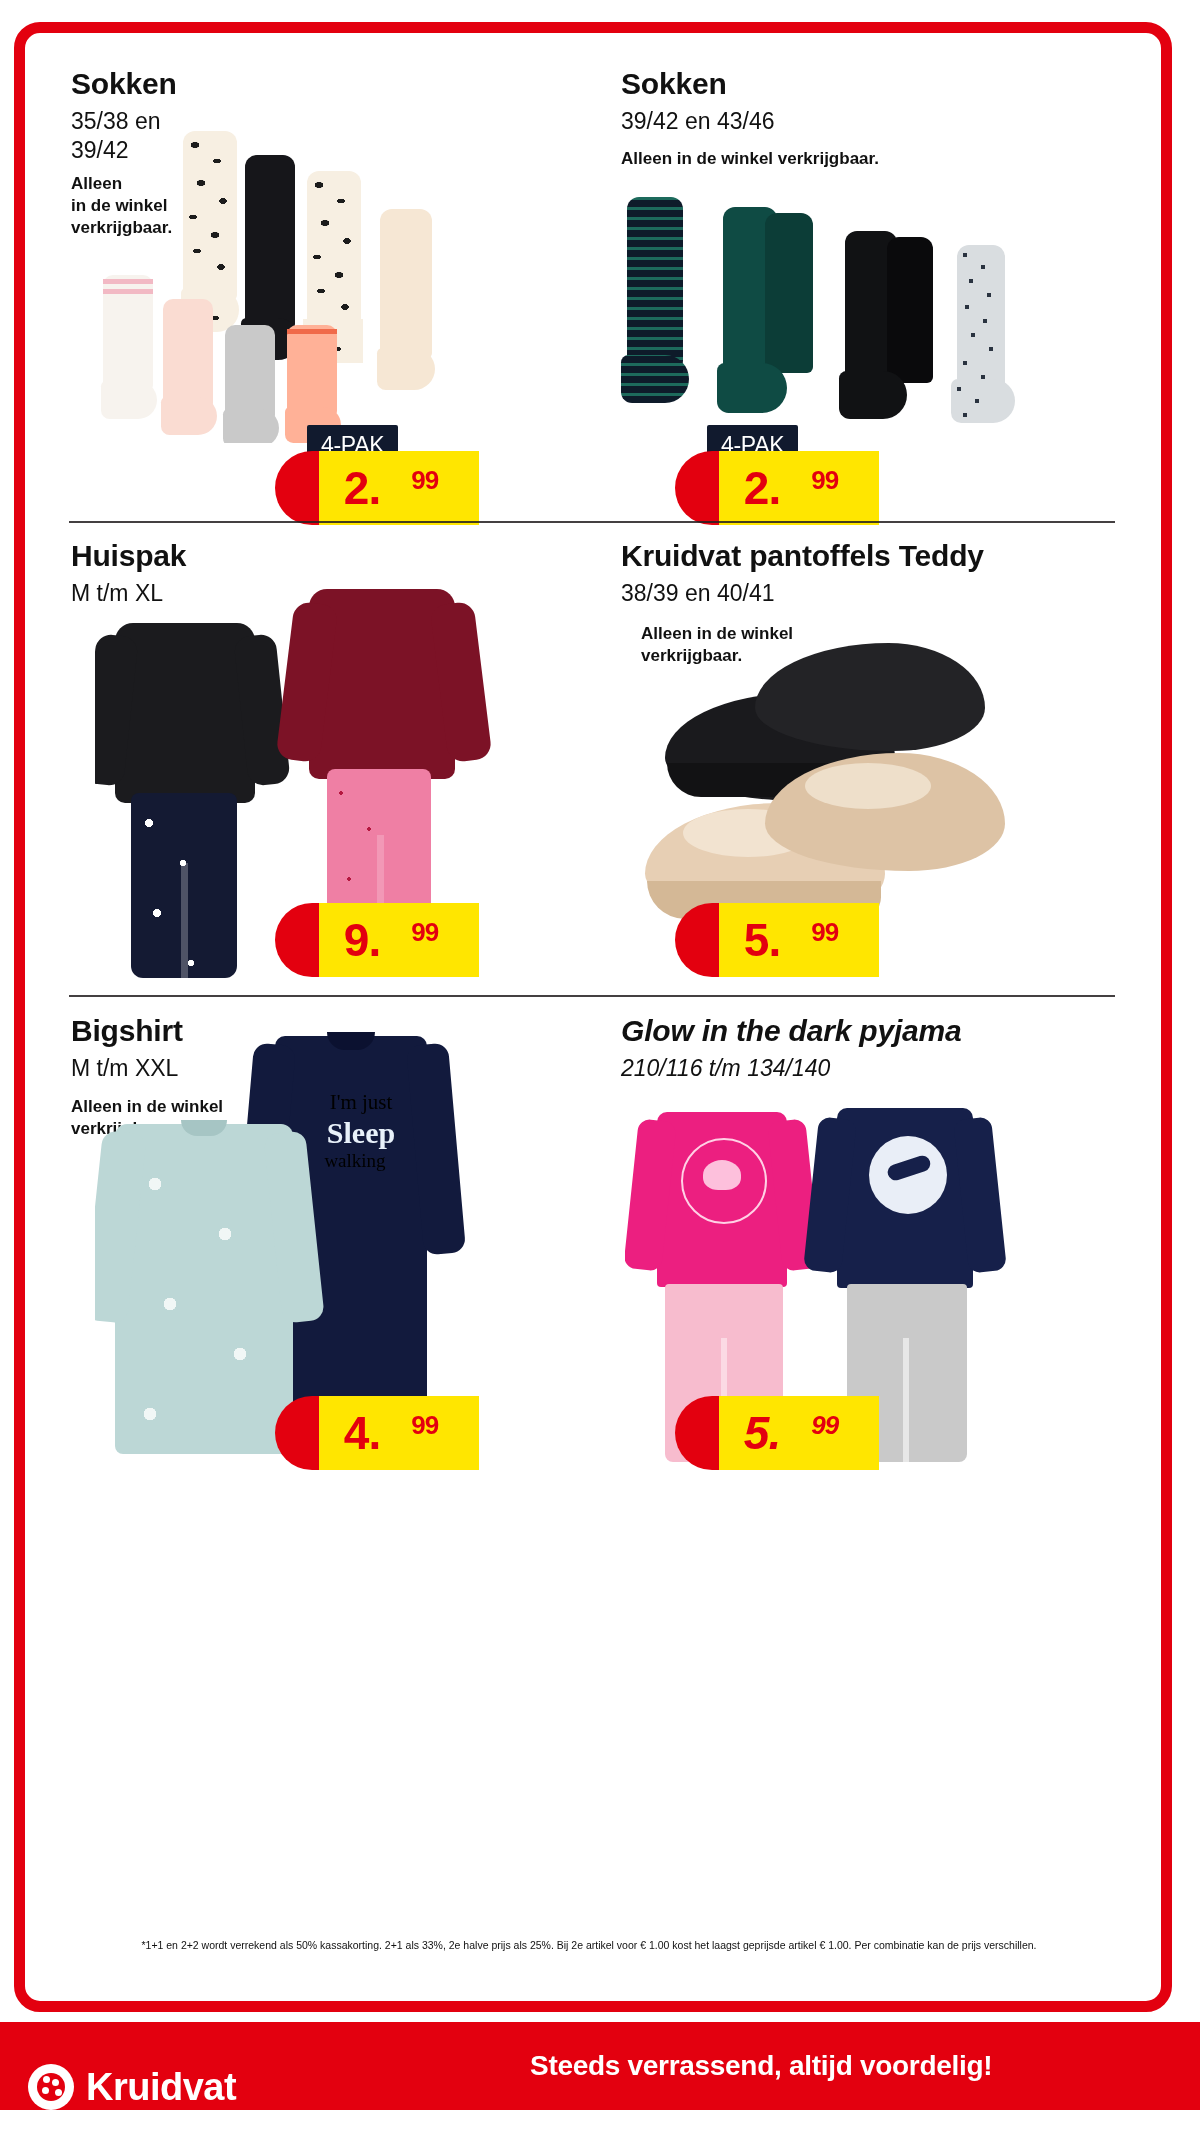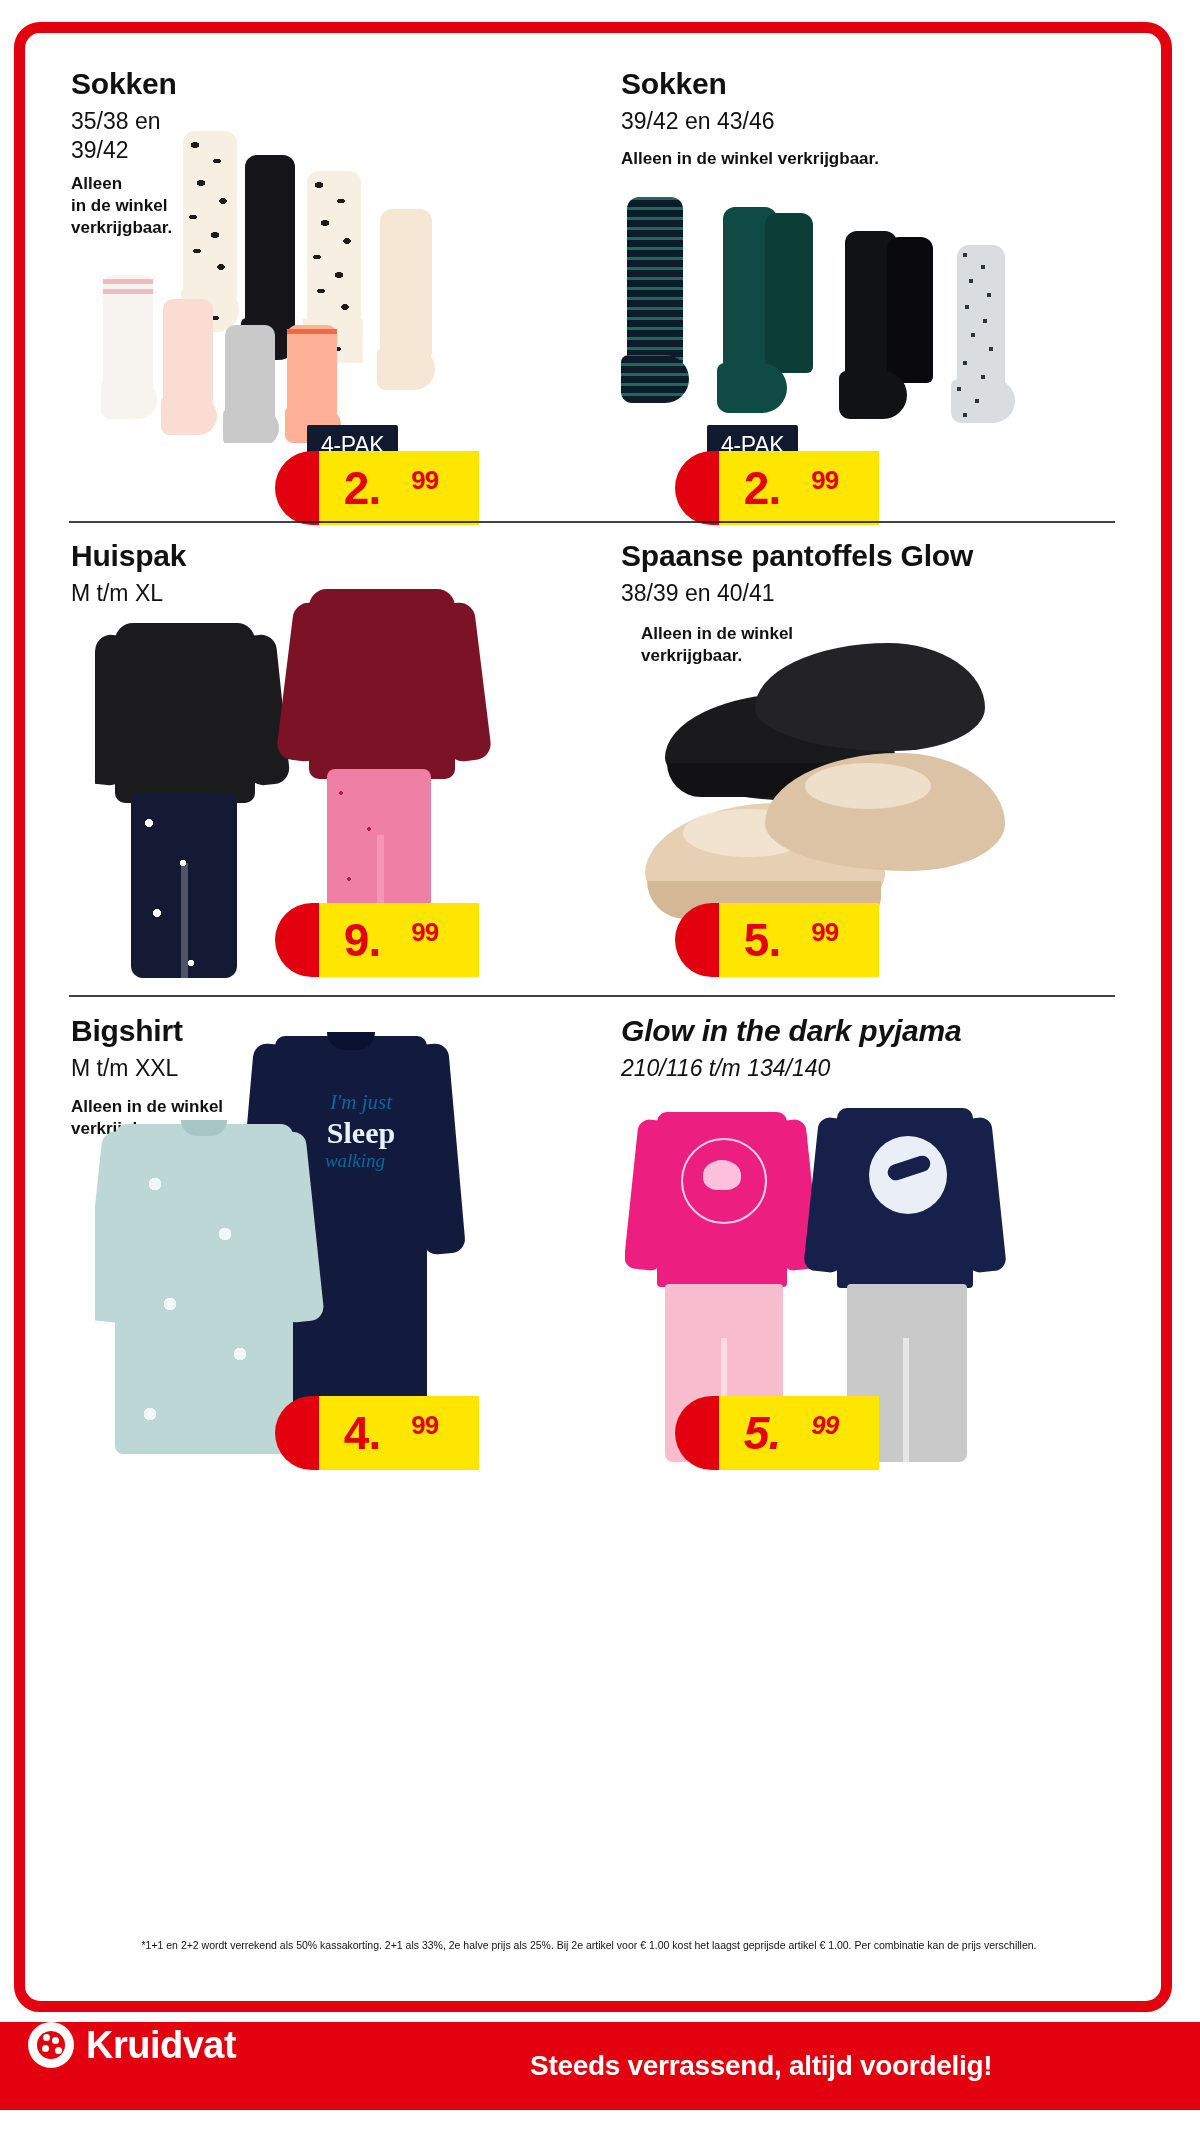--- a/index.html
+++ b/index.html
@@ -23,21 +23,21 @@
   .pricetag .circ{width:74px;height:74px;background:#e3000f;border-radius:50% 0 0 50%;}
   .pricetag .box{background:#ffe600;height:74px;display:flex;align-items:center;justify-content:center;padding:0 22px 0 6px;min-width:110px;}
   .price{color:#e3000f;font-weight:bold;font-size:46px;line-height:46px;letter-spacing:-1px;display:flex;align-items:flex-start;}
   .price .cents{font-size:26px;line-height:26px;margin-top:2px;margin-left:31px;}
   .price .dot{font-size:46px;line-height:46px;}
 
   .pakbadge{position:absolute;background:#111a2e;color:#ffffff;font-weight:normal;font-size:23px;line-height:23px;padding:9px 14px;border-radius:2px;letter-spacing:-0.3px;}
 
   
   .fineprint{position:absolute;left:44px;top:1938px;width:1090px;font-size:10.5px;line-height:14px;color:#111111;text-align:center;}
-  .footerbar{position:absolute;left:0;top:2022px;width:1200px;height:88px;background:#e3000f;display:flex;align-items:flex-start;}
+  .footerbar{position:absolute;left:0;top:2022px;width:1200px;height:88px;background:#e3000f;display:flex;align-items:flex-end;}
   .brand{display:flex;align-items:center;margin-left:28px;}
   .brandmark{width:46px;height:46px;border-radius:50%;background:#ffffff;position:relative;}
   .brandmark:before{content:"";position:absolute;left:9px;top:9px;width:28px;height:28px;border-radius:50%;background:#e3000f;}
   .brandmark:after{content:"";position:absolute;left:15px;top:12px;width:7px;height:7px;border-radius:50%;background:#ffffff;box-shadow:9px 3px 0 0 #ffffff,-1px 11px 0 0 #ffffff,12px 13px 0 0 #ffffff;}
   .brandname{color:#ffffff;font-weight:bold;font-size:38px;margin-left:12px;letter-spacing:-0.5px;}
   .slogan{color:#ffffff;font-weight:bold;font-size:28px;position:absolute;left:530px;top:28px;letter-spacing:-0.3px;}
 
   
   .art{position:absolute;overflow:hidden;}
   .sock{position:absolute;}
@@ -101,21 +101,21 @@
   .hearts:before{content:"";position:absolute;inset:0;
     background-image:
       radial-gradient(circle 9px at 40px 60px,#ffffff 70%,transparent 72%),
       radial-gradient(circle 9px at 110px 110px,#ffffff 70%,transparent 72%),
       radial-gradient(circle 9px at 55px 180px,#ffffff 70%,transparent 72%),
       radial-gradient(circle 9px at 125px 230px,#ffffff 70%,transparent 72%),
       radial-gradient(circle 9px at 35px 290px,#ffffff 70%,transparent 72%),
       radial-gradient(circle 9px at 105px 340px,#ffffff 70%,transparent 72%);
     background-repeat:no-repeat;opacity:.8;}
   .slipper{position:absolute;border-radius:50% 45% 40% 55%;}
-  .scripttext{font-family:"Liberation Serif",serif;font-style:italic;color:#0369a1;}
+  .scripttext{font-family:"Liberation Serif",serif;color:#000000;}
 </style>
 </head>
 <body>
 
 <div class="page">
   <div class="frame">
     <div class="inner">
 
       <div class="cell" style="left:0;top:0;width:560px;height:485px;">
         <div class="title h1" style="position:absolute;left:46px;top:34px;">Sokken</div>
@@ -242,21 +242,21 @@
             <span class="price">
               <span>9</span>
                 <span class="dot">.</span>
                 <span class="cents">99</span>
             </span>
           </div>
         </div>
       </div>
 
       <div class="cell" style="left:560px;top:490px;width:576px;height:470px;">
-        <div class="title h1" style="position:absolute;left:36px;top:16px;">Spaanse pantoffels Glow</div>
+        <div class="title h1" style="position:absolute;left:36px;top:16px;">Kruidvat pantoffels Teddy</div>
         <div class="sub" style="position:absolute;left:36px;top:56px;">38/39 en 40/41</div>
         <div class="note" style="position:absolute;left:56px;top:100px;white-space:pre-line;">Alleen in de winkel
 verkrijgbaar.</div>
 
         <div class="art" style="left:20px;top:90px;width:540px;height:350px;">
 
           <div class="slipper" style="left:60px;top:80px;width:230px;height:108px;background:#1a1a1d;border-radius:58% 42% 40% 60%/60% 60% 40% 40%;"></div>
           <div class="slipper" style="left:150px;top:30px;width:230px;height:108px;background:#232326;border-radius:58% 42% 40% 60%/60% 60% 40% 40%;"></div>
           <div style="position:absolute;left:62px;top:150px;width:224px;height:34px;background:#121214;border-radius:0 0 40px 60px;"></div>
 

